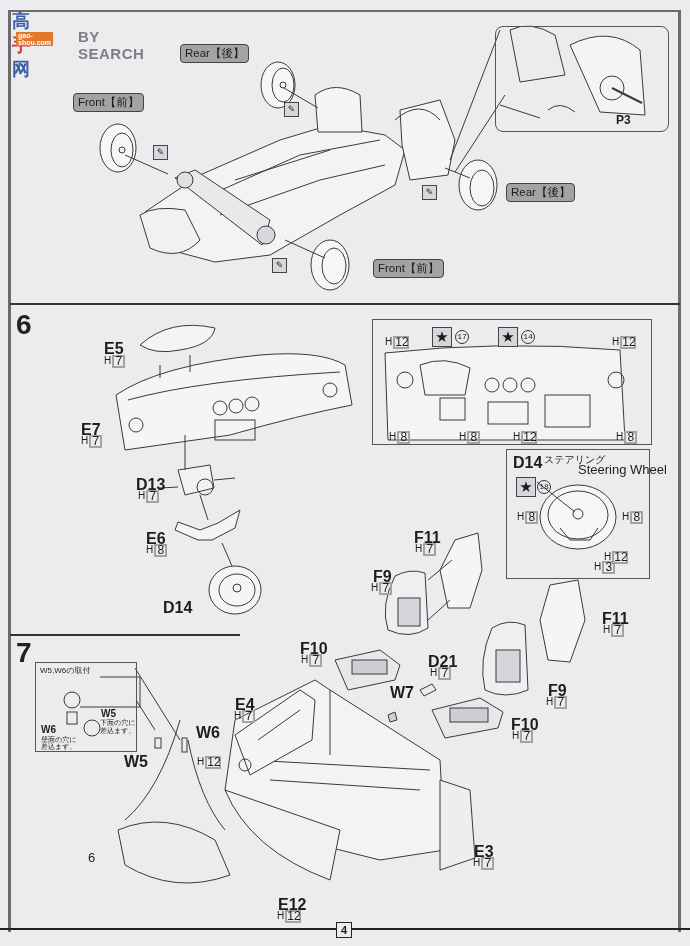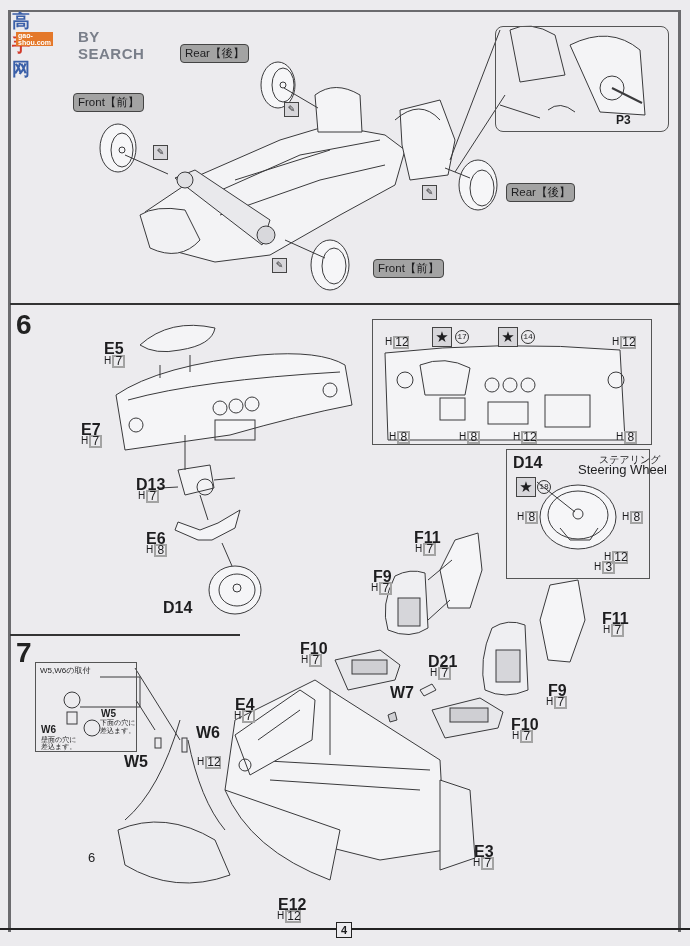--- a/index.html
+++ b/index.html
@@ -239,21 +239,21 @@
 
   <div class="paint" style="left:385px;top:336px;"><span>H</span><span class="box w">12</span></div>
   <div class="paint" style="left:612px;top:336px;"><span>H</span><span class="box w">12</span></div>
   <div class="paint" style="left:389px;top:431px;"><span>H</span><span class="box">8</span></div>
   <div class="paint" style="left:459px;top:431px;"><span>H</span><span class="box">8</span></div>
   <div class="paint" style="left:513px;top:431px;"><span>H</span><span class="box w">12</span></div>
   <div class="paint" style="left:616px;top:431px;"><span>H</span><span class="box">8</span></div>
 
   <div class="inset" style="left:506px;top:449px;width:142px;height:128px;background:transparent;"></div>
   <div class="part" style="left:513px;top:457px;">D14</div>
-  <div class="steer-title" style="left:599px;top:455px;">ステアリング</div>
+  <div class="steer-title" style="left:544px;top:455px;">ステアリング</div>
   <div class="steer-title" style="left:578px;top:465px;font-size:13px;">Steering Wheel</div>
   <div class="star-box" style="left:516px;top:477px;">★</div>
   <div class="circ" style="left:537px;top:480px;">18</div>
   <div class="paint" style="left:517px;top:511px;"><span>H</span><span class="box">8</span></div>
   <div class="paint" style="left:622px;top:511px;"><span>H</span><span class="box">8</span></div>
   <div class="paint" style="left:604px;top:551px;"><span>H</span><span class="box w">12</span></div>
   <div class="paint" style="left:594px;top:561px;"><span>H</span><span class="box">3</span></div>
 
   <div class="step-num" style="left:16px;top:637px;">7</div>
 

